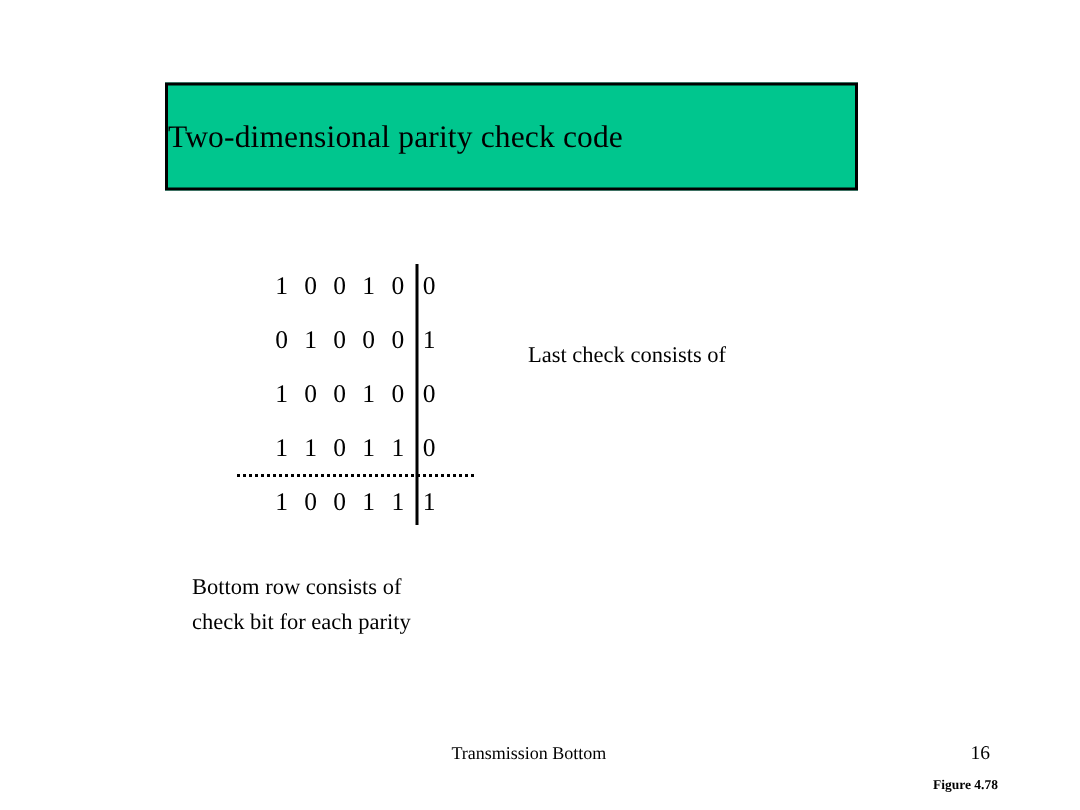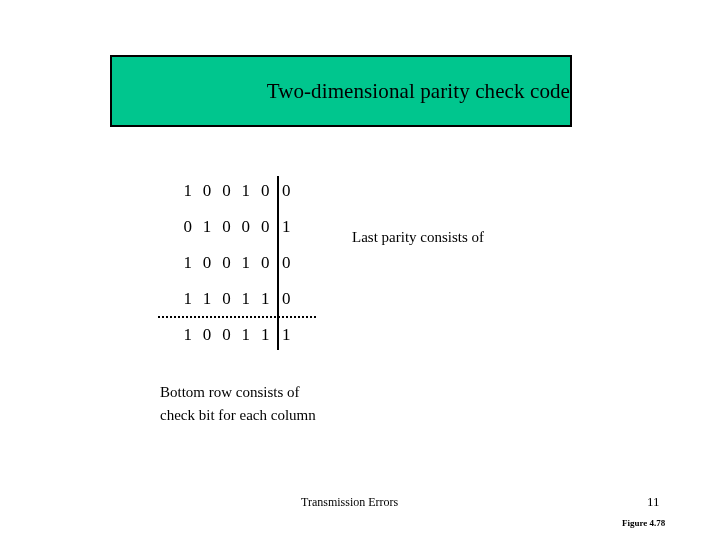--- a/index.html
+++ b/index.html
@@ -21,21 +21,21 @@
     position: absolute;
     left: 110px;
     top: 55px;
     width: 462px;
     height: 72px;
     background: #00c68e;
     border: 2px solid #000000;
     box-sizing: border-box;
     display: flex;
     align-items: center;
-    justify-content: flex-end;
+    justify-content: flex-start;
   }
   #title-text {
     font-size: 21px;
     line-height: 1;
     letter-spacing: 0.1px;
     white-space: nowrap;
   }
 
   
   #matrix {
@@ -89,21 +89,21 @@
   #annotation-right {
     position: absolute;
     left: 352px;
     top: 226px;
     font-size: 15px;
     line-height: 23px;
     white-space: nowrap;
   }
   #annotation-bottom {
     position: absolute;
-    left: 160px;
+    left: 128px;
     top: 381px;
     font-size: 15px;
     line-height: 23px;
     white-space: nowrap;
   }
 
   
   #footer-title {
     position: absolute;
     left: 301px;
@@ -173,23 +173,23 @@
       <span class="bit-cell">0</span>
       <span class="bit-cell">1</span>
       <span class="bit-cell">1</span>
       <span class="bit-cell check-col">1</span>
     </div>
   </div>
 <div id="col-divider"></div>
 <div id="row-divider"></div>
 
 <div id="annotation-right">
-  <div>Last parity consists of</div>
+  <div>Last check consists of</div>
 </div>
 
 <div id="annotation-bottom">
   <div>Bottom row consists of</div>
-  <div>check bit for each column</div>
+  <div>check bit for each parity</div>
 </div>
 
-<div id="footer-title">Transmission Errors</div>
-<div id="footer-page">11</div>
+<div id="footer-title">Transmission Bottom</div>
+<div id="footer-page">16</div>
 <div id="footer-figure">Figure 4.78</div>
 
 </body></html>

